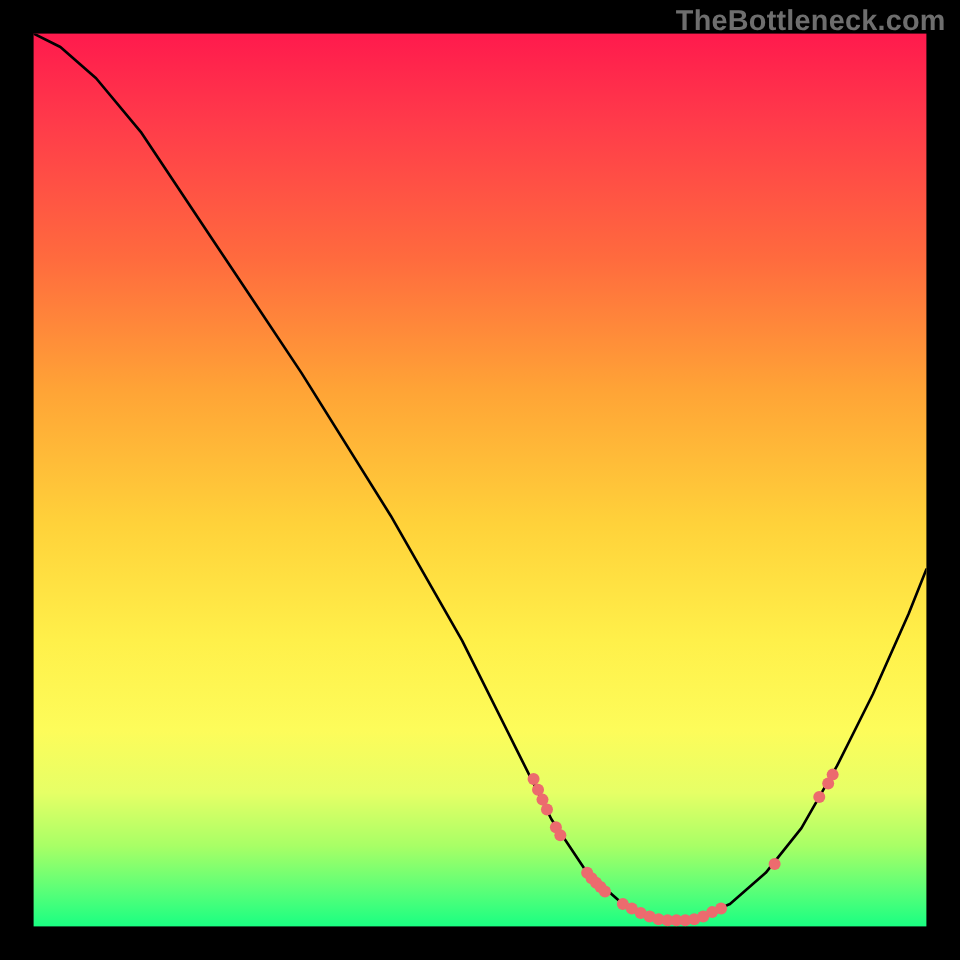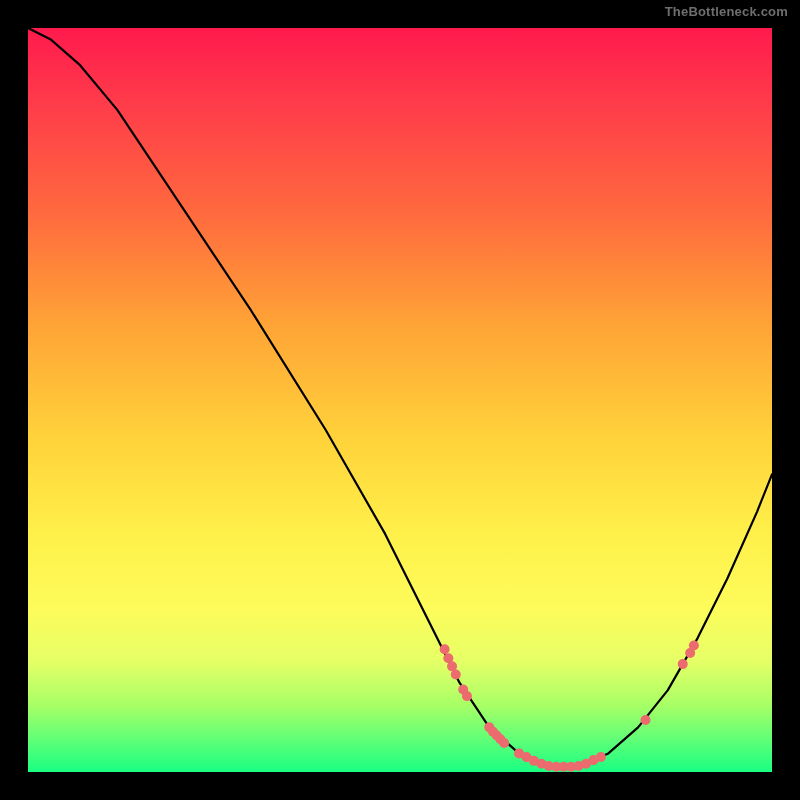--- a/index.html
+++ b/index.html
@@ -28,21 +28,21 @@
       #a8ff66 91%,
       #5aff78 96%,
       #1aff82 100%
     );
   }
   .watermark {
     position: absolute;
     top: 4px;
     right: 12px;
     font-family: Arial, Helvetica, sans-serif;
-    font-size: 13px;
+    font-size: 24px;
     font-weight: bold;
     color: #6e6e6e;
     letter-spacing: 0.2px;
   }
   svg.curve {
     position: absolute;
     left: 0;
     top: 0;
   }
 </style>

